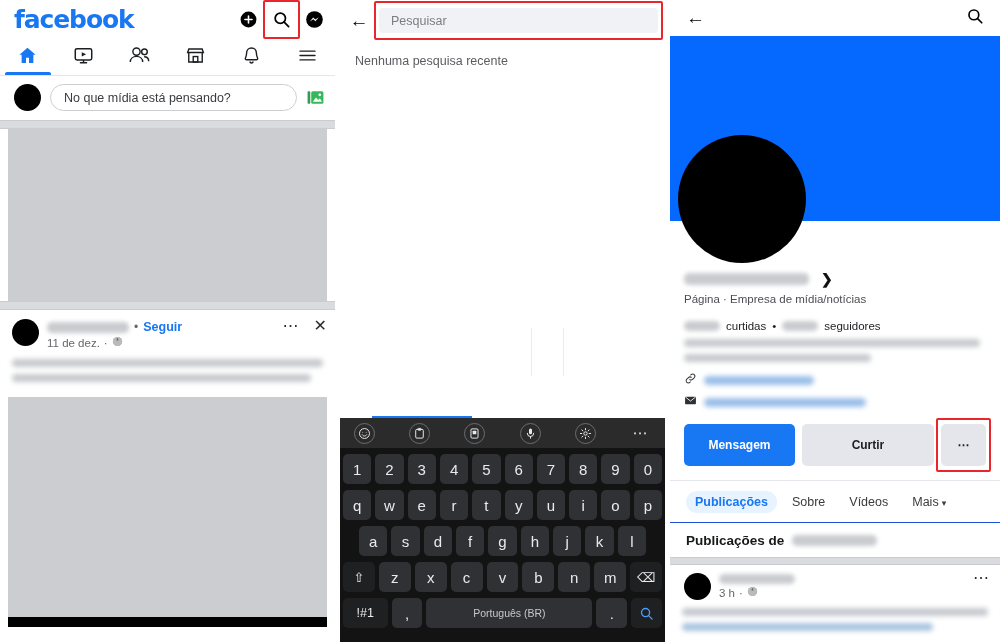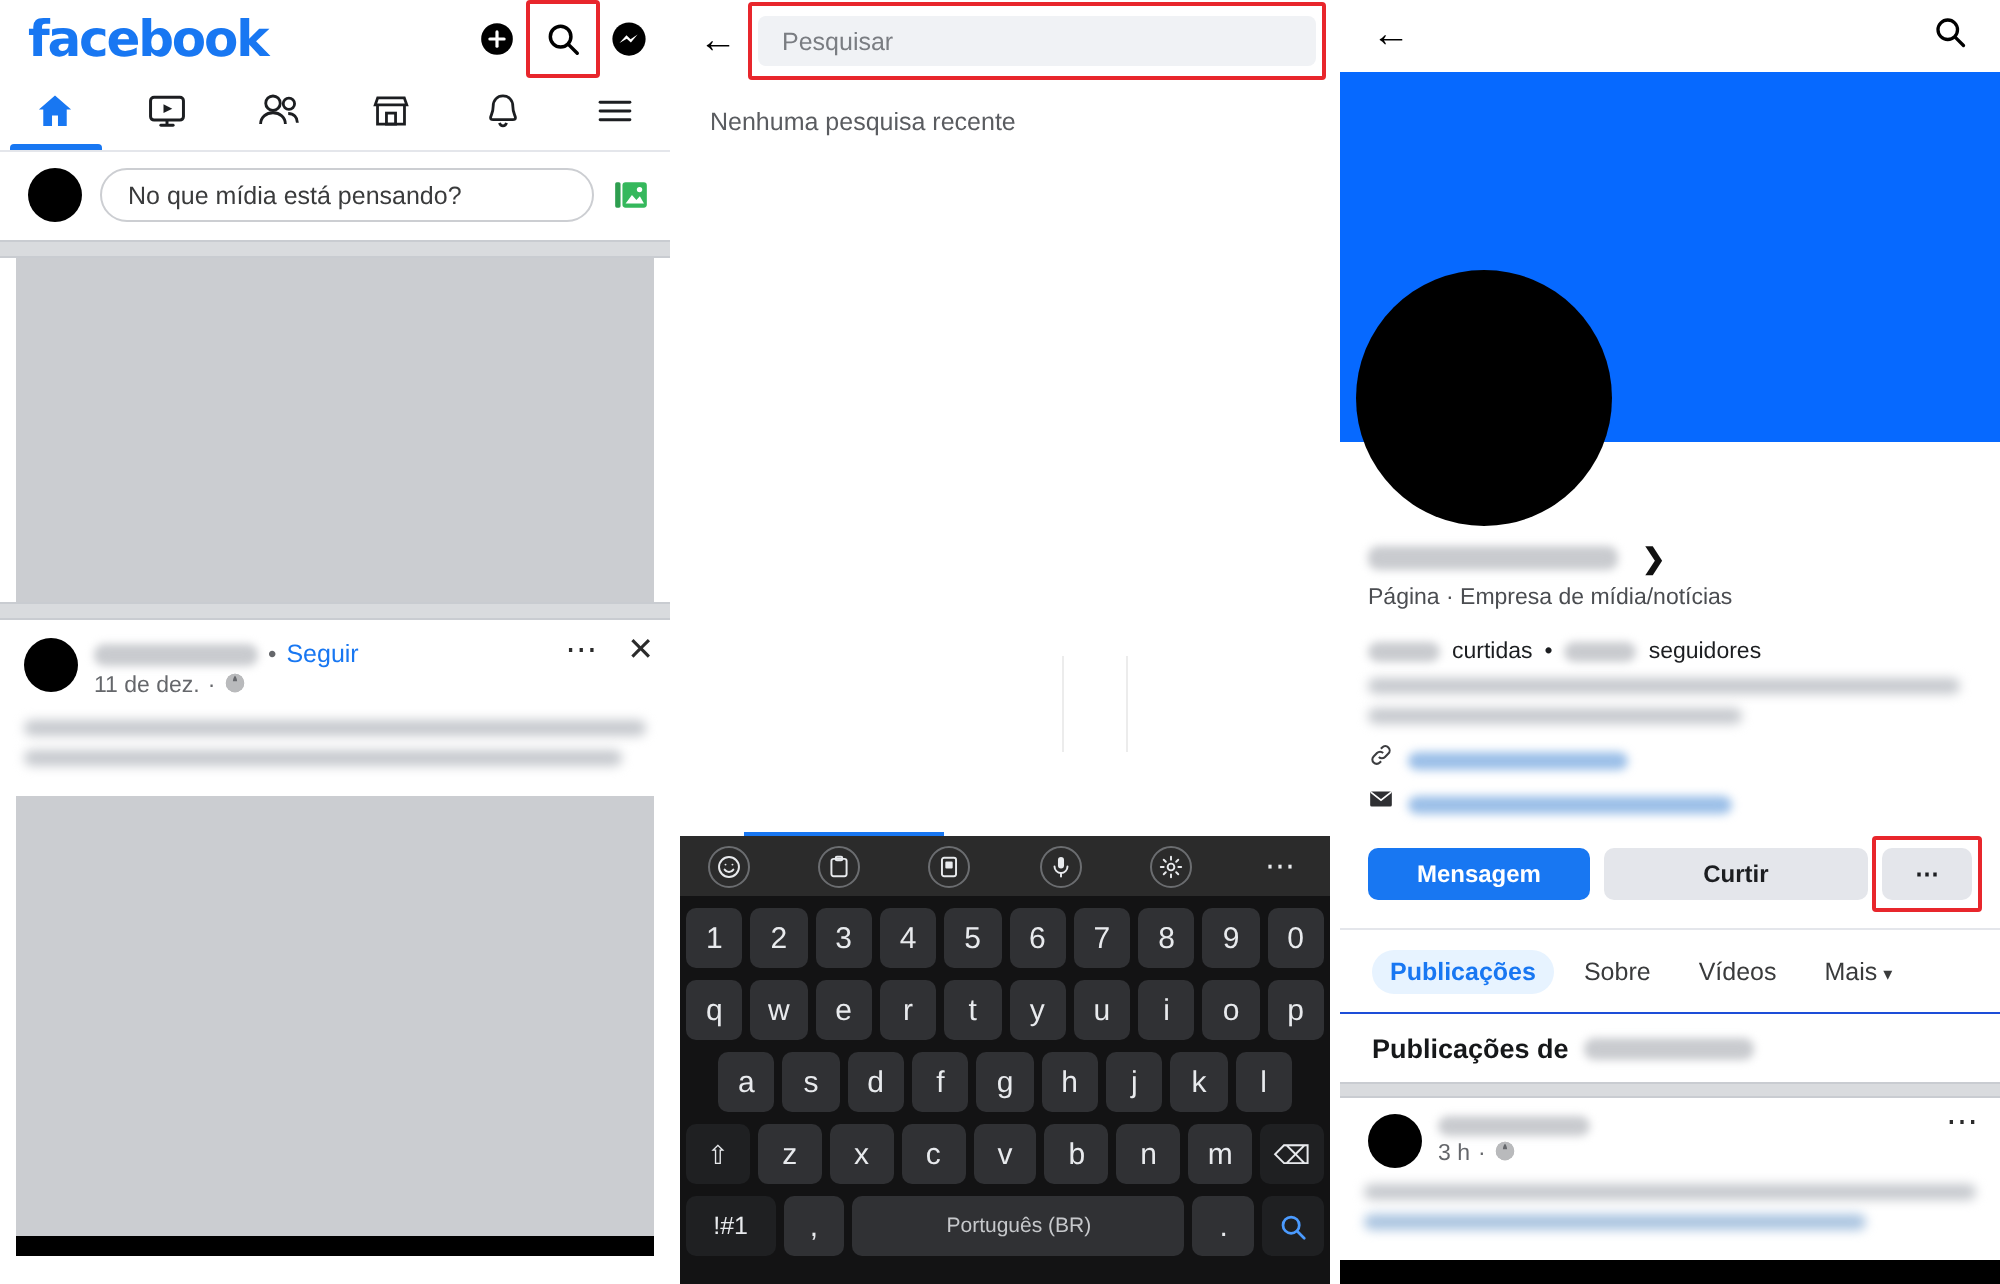--- a/index.html
+++ b/index.html
@@ -48,21 +48,21 @@
   .composer-photo { width:19px; height:19px; flex:0 0 auto; }
 
   .sep-band { height:9px; background:#d9dbde; border-top:1px solid #c9ccd1; border-bottom:1px solid #c9ccd1; }
   .gray-block { background:#cbcdd1; }
 
   .post-head { display:flex; align-items:flex-start; gap:8px; padding:9px 8px 4px 12px; }
   .post-meta { flex:1; min-width:0; padding-top:1px; }
   .post-line1 { display:flex; align-items:center; gap:5px; }
   .redact { border-radius:5px; background:#c9cbcf; filter: blur(2.2px); }
   .post-dot { font-size:12px; color:#65676b; }
-  .post-follow { font-size:12.5px; font-weight:400; color:#1877F2; }
+  .post-follow { font-size:12.5px; font-weight:700; color:#1877F2; }
   .post-sub { display:flex; align-items:center; gap:4px; margin-top:2px; font-size:11.5px; color:#65676b; }
   .post-actions { display:flex; align-items:center; gap:14px; padding-top:2px; }
   .dots-h { font-size:16px; color:#2b2b2b; letter-spacing:1px; line-height:10px; }
   .x-close { font-size:16px; color:#2b2b2b; line-height:10px; }
   .blur-text-lines { padding:6px 12px 8px 12px; }
   .blur-line { height:8px; border-radius:5px; background:#c6c9ce; filter:blur(2.6px); margin-bottom:7px; }
 
   
   .srch-bar { display:flex; align-items:center; gap:10px; padding:8px 12px 7px 14px; position:relative; }
   .srch-back { font-size:19px; color:#000; line-height:1; width:20px; text-align:center; }
@@ -101,21 +101,21 @@
   .pg-name-row { display:flex; align-items:center; gap:12px; }
   .pg-chev { font-size:14px; font-weight:700; color:#111; }
   .pg-cat { font-size:11.5px; color:#4b4d51; margin-top:6px; }
   .pg-stats { display:flex; align-items:center; gap:6px; margin-top:15px; font-size:11.5px; color:#1c1e21; }
   .pg-desc { margin-top:7px; }
   .pg-contact { margin-top:9px; }
   .pg-contact-row { display:flex; align-items:center; gap:7px; margin-bottom:4px; }
   .blue-redact { border-radius:5px; background:#9bbfe8; filter:blur(2.4px); }
   .pg-buttons { display:flex; align-items:center; gap:7px; margin-top:13px; position:relative; }
   .btn {
-    height:26px; border-radius:5px; display:flex; align-items:center; justify-content:center;
+    height:42px; border-radius:5px; display:flex; align-items:center; justify-content:center;
     font-size:12px; font-weight:700;
   }
   .btn-primary { background:#1877F2; color:#fff; flex:1.05 1 0; }
   .btn-secondary { background:#e4e6eb; color:#1c1e21; flex:1.25 1 0; }
   .btn-more { background:#e4e6eb; color:#1c1e21; width:45px; }
 
   .pg-tabs { display:flex; align-items:center; gap:6px; padding:10px 14px 9px 16px; border-top:1px solid #e4e6eb; border-bottom:1px solid #1d4ed8; margin-top:14px; }
   .pg-tab { font-size:12.5px; color:#3a3b3c; padding:4px 9px; border-radius:13px; }
   .pg-tab.active { background:#e7f3ff; color:#1877F2; font-weight:700; }
   .pg-tab .caret { font-size:9px; margin-left:3px; }

